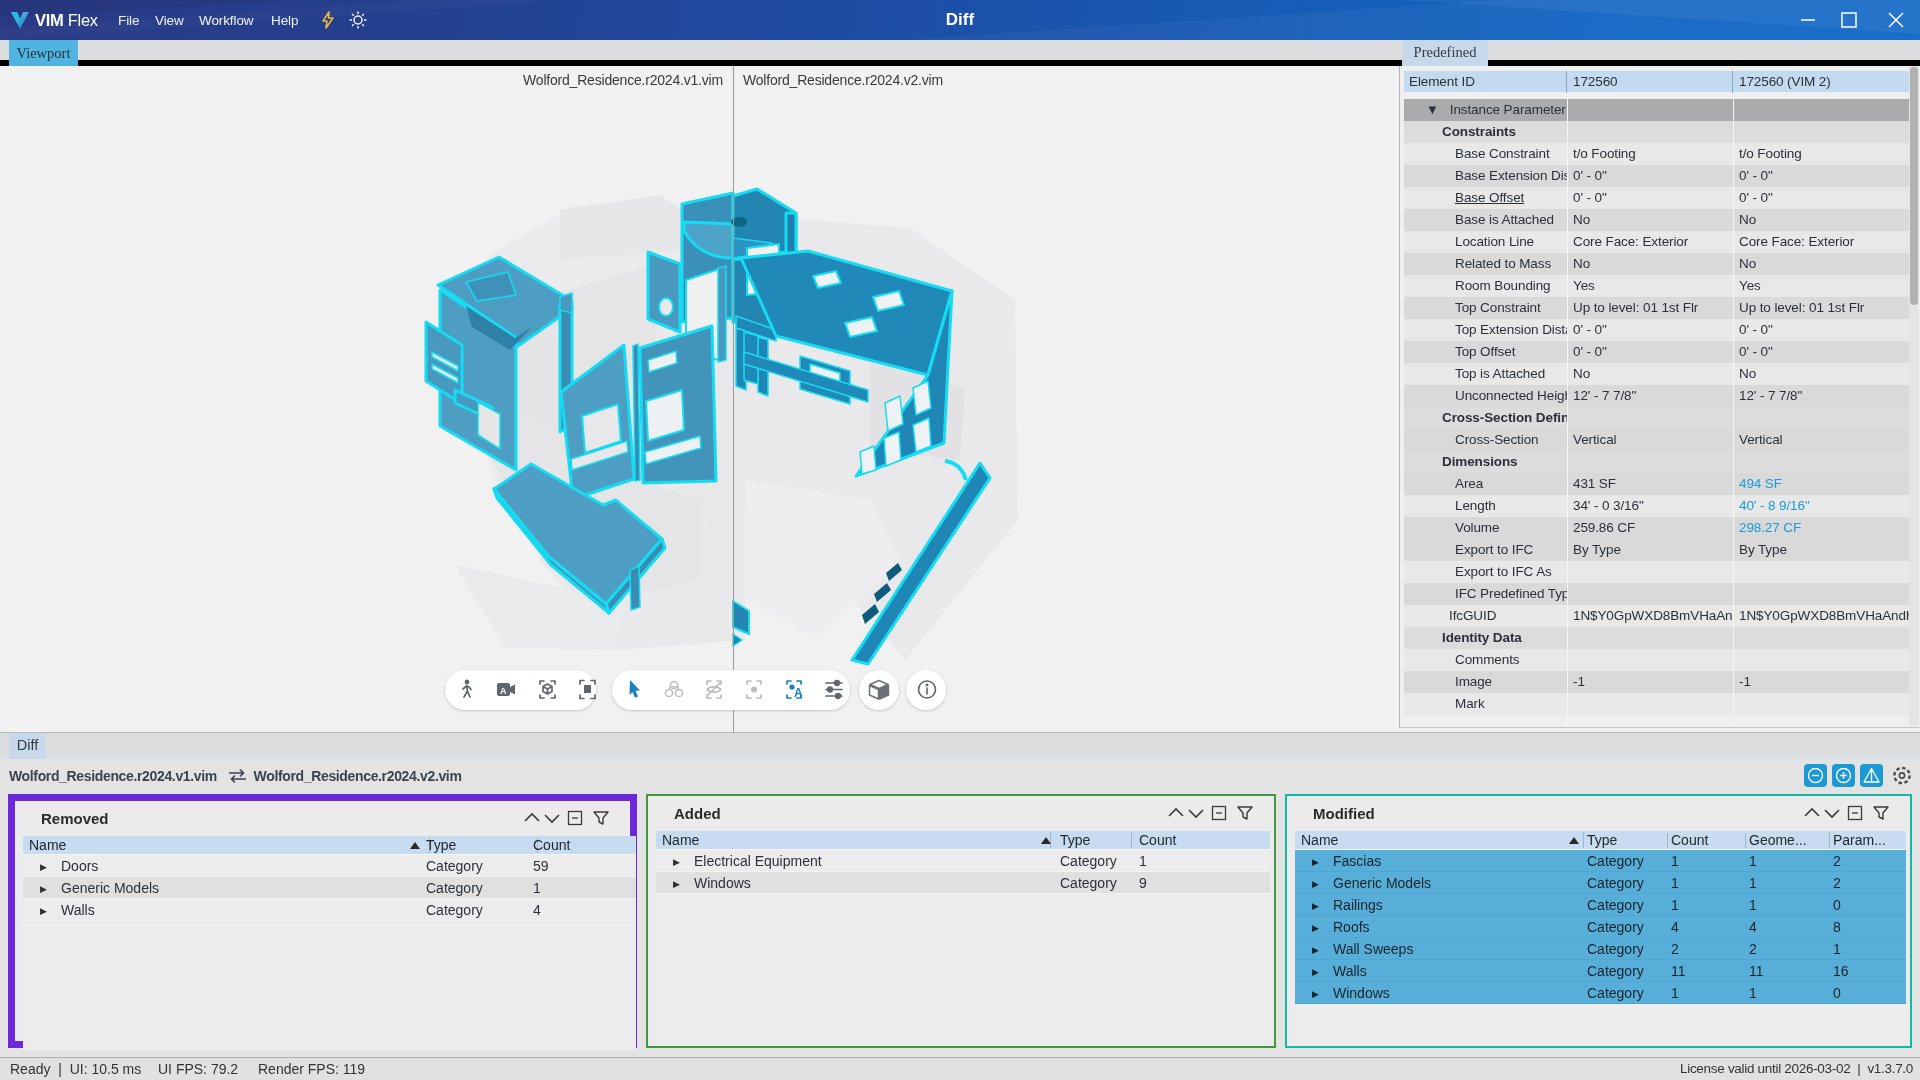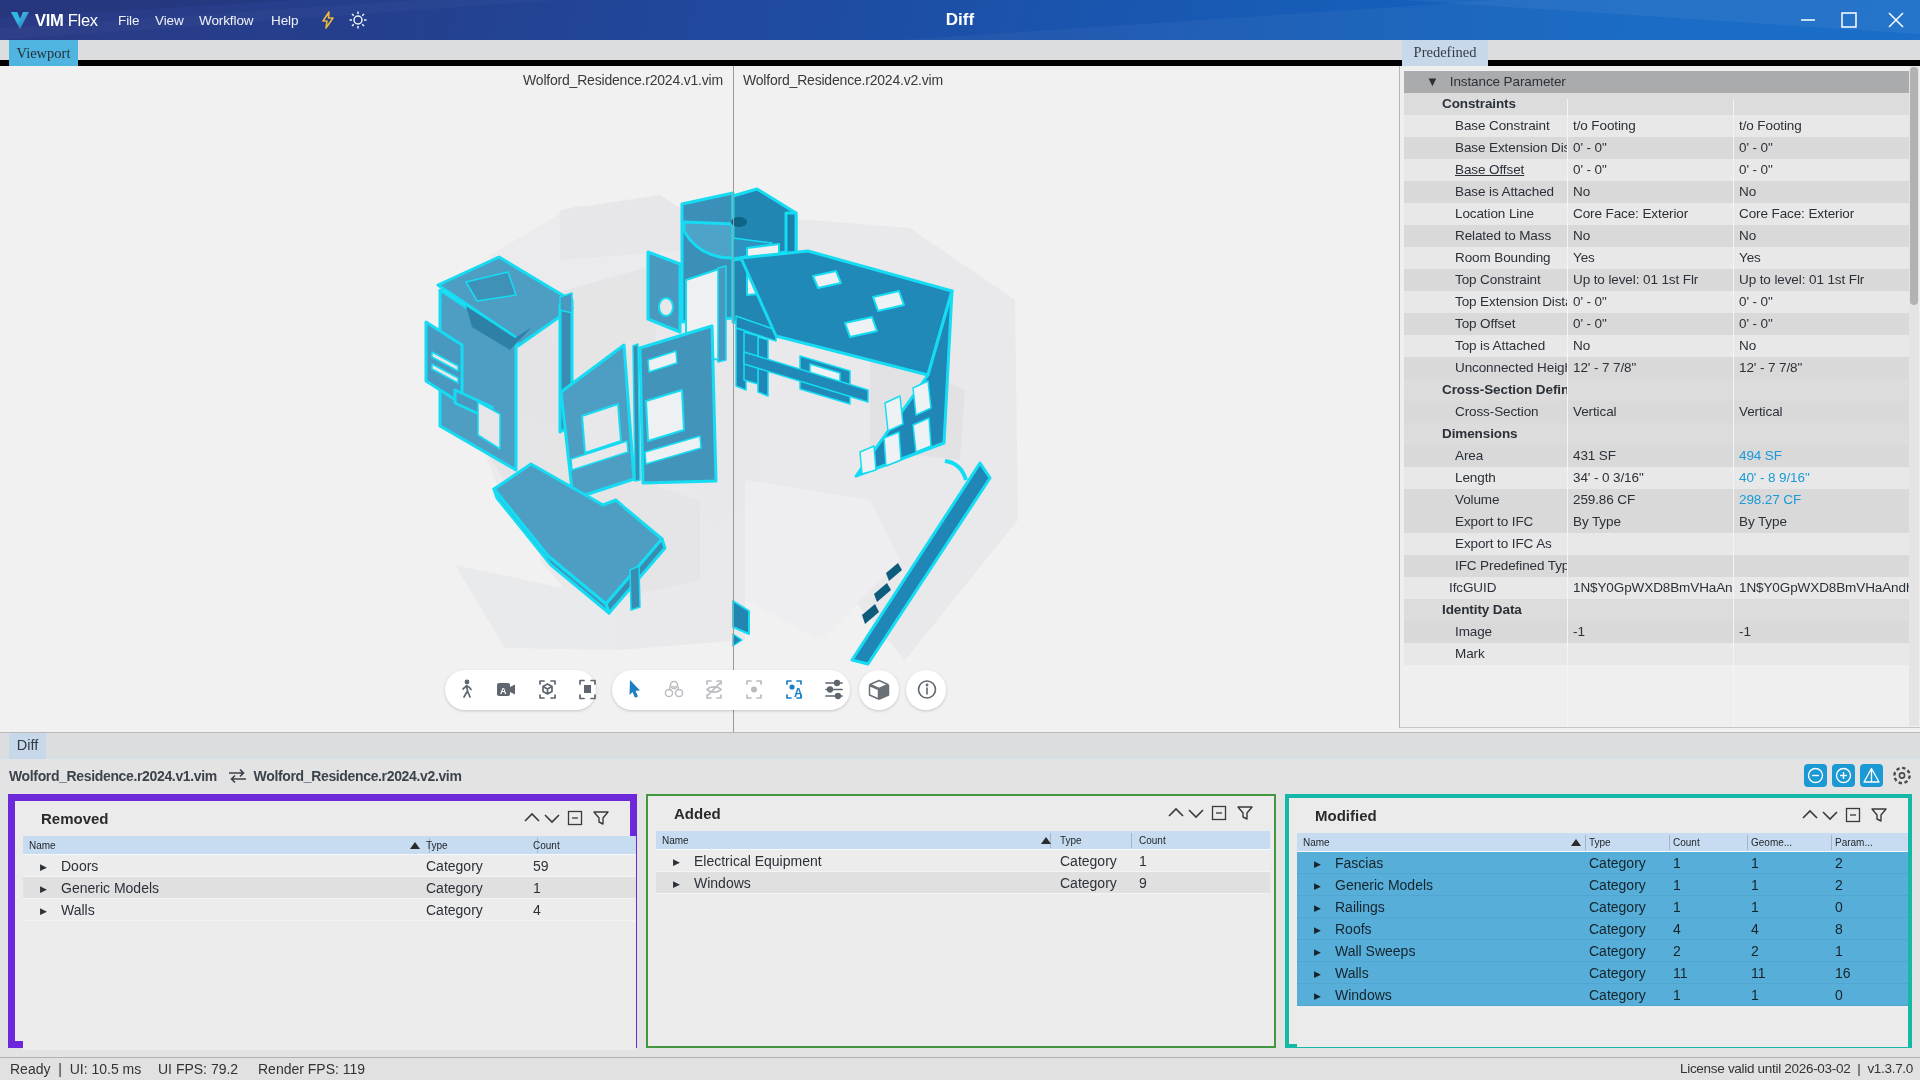--- a/index.html
+++ b/index.html
@@ -42,21 +42,21 @@
 #pscroll { left:509px; top:0px; width:10px; height:660px; background:#e4e4e5; }
 #pthumb { left:1px; top:1px; width:8px; height:238px; background:#b2b2b3; border-radius:4px; }
 
 
 #bottomdock { left:0; top:732px; width:1920px; height:325px; background:#e3e3e4; border-top:1px solid #b8b8b8; }
 #difftabbar { left:0; top:0; width:1920px; height:26px; background:#dcddde; border-bottom:1px solid #cfe3f0; }
 #diffheader { left:9px; top:35px; font-size:14px; font-weight:bold; color:#3c434b; letter-spacing:-0.35px; }
 .dpanel { position:absolute; top:61px; height:254px; background:#ebebec; }
 .dtitle { position:absolute; left:26px; top:9px; font-size:15px; font-weight:bold; color:#2b2b2b; }
 .dtable { position:absolute; left:8px; top:35px; }
-.dhead { position:relative; height:19px; background:#c7dcf0; font-size:10px; color:#22282e; }
+.dhead { position:relative; height:19px; background:#c7dcf0; font-size:14px; color:#22282e; }
 .dhead span { position:absolute; top:0; line-height:19px; }
 .drow { position:relative; height:22px; font-size:14px; color:#2b3138; box-sizing:border-box; border-bottom:1px solid #f3f3f4; }
 .drow span { position:absolute; top:0; line-height:22px; }
 .sel { background:#57aed8; color:#15242c; border-bottom:1px solid #4fa6d0; }
 .exp { font-size:9px; }
 .rl { background:#ececed; }
 .rd { background:#e0e0e1; }
 .dhead { border-bottom:1px solid #f5f8fb; }
 
 
@@ -295,20 +295,25 @@
   <circle cx="482" cy="19.5" r="8.5"></circle>
   <line x1="482" y1="18" x2="482" y2="24"></line>
   <circle cx="482" cy="15" r="0.6" fill="#5f6670"></circle>
  </g>
 </g>
 </svg>
 </div>
 
 <div id="rightpanel" class="abs">
   <div id="ptable" class="abs">
+      <div class="prow" style="background:#c3daf0;height:21px;margin-bottom:7px;">
+ <span class="c1" style="left:5px;border-right:1px solid #8fa8c0;width:158px;line-height:21px;">Element ID</span>
+ <span class="c2" style="border-right:1px solid #8fa8c0;line-height:21px;">172560</span>
+ <span class="c3" style="line-height:21px;">172560 (VIM 2)</span>
+</div>
 <div class="prow" style="background:#a9abad;">
         <span class="c1" style="left:22px;width:480px;"><span style="font-size:13px;">▼</span>&nbsp;&nbsp;&nbsp;Instance Parameter</span>
       </div>
 <div class="prow sect">
         <span class="c1" style="left:38px;width:125px;">Constraints</span>
       </div>
 <div class="prow odd">
         <span class="c1" style="left:51px;width:112px;">Base Constraint</span>
         <span class="c2">t/o Footing</span>
         <span class="c3">t/o Footing</span>
@@ -405,20 +410,23 @@
 <div class="prow even">
         <span class="c1" style="left:51px;width:112px;">IFC Predefined Type</span>
       </div>
 <div class="prow odd">
         <span class="c1" style="left:45px;width:112px;">IfcGUID</span>
         <span class="c2">1N$Y0GpWXD8BmVHaAndhzh</span>
         <span class="c3">1N$Y0GpWXD8BmVHaAndhzh</span>
       </div>
 <div class="prow sect">
         <span class="c1" style="left:38px;width:125px;">Identity Data</span>
+      </div>
+<div class="prow odd">
+        <span class="c1" style="left:51px;width:112px;">Comments</span>
       </div>
 <div class="prow even">
         <span class="c1" style="left:51px;width:112px;">Image</span>
         <span class="c2">-1</span>
         <span class="c3">-1</span>
       </div>
 <div class="prow odd">
         <span class="c1" style="left:51px;width:112px;">Mark</span>
       </div>
     </div>
@@ -523,21 +531,21 @@
         </div>
         <div class="drow rd" style="width:614px;">
           <span class="exp" style="left:17px;top:1px">▶</span>
           <span style="left:38px">Windows</span>
           <span style="left:404px">Category</span>
           <span style="left:483px">9</span>
         </div>
         <div style="width:614px;height:151px;background:#ececed;"></div>
       </div>
     </div>
-  <div class="dpanel abs" id="panel-modified" style="left:1285px;width:627px;border:4px solid #14b8a6;">
+  <div class="dpanel abs" id="panel-modified" style="left:1285px;width:627px;border:2px solid #14b8a6;">
       <svg class="abs" style="right:15px;top:7px" width="92" height="20" viewBox="0 0 92 20">
  <polyline points="2,13 9,6 16,13" fill="none" stroke="#3a3a3a" stroke-width="1.6"></polyline>
  <polyline points="22,7 29,14 36,7" fill="none" stroke="#3a3a3a" stroke-width="1.6"></polyline>
  <rect x="45.5" y="3.5" width="13" height="13" fill="none" stroke="#3a3a3a" stroke-width="1.3"></rect>
  <line x1="49" y1="10" x2="55" y2="10" stroke="#3a3a3a" stroke-width="1.3"></line>
  <path d="M71,4 L85,4 L80,10 L80,16 L76,14 L76,10 Z" fill="none" stroke="#3a3a3a" stroke-width="1.4" stroke-linejoin="round"></path>
 </svg>
       <div class="dtitle">Modified</div>
       <div class="dtable" style="width:611px;">
         <div class="dhead" style="width:611px;">

